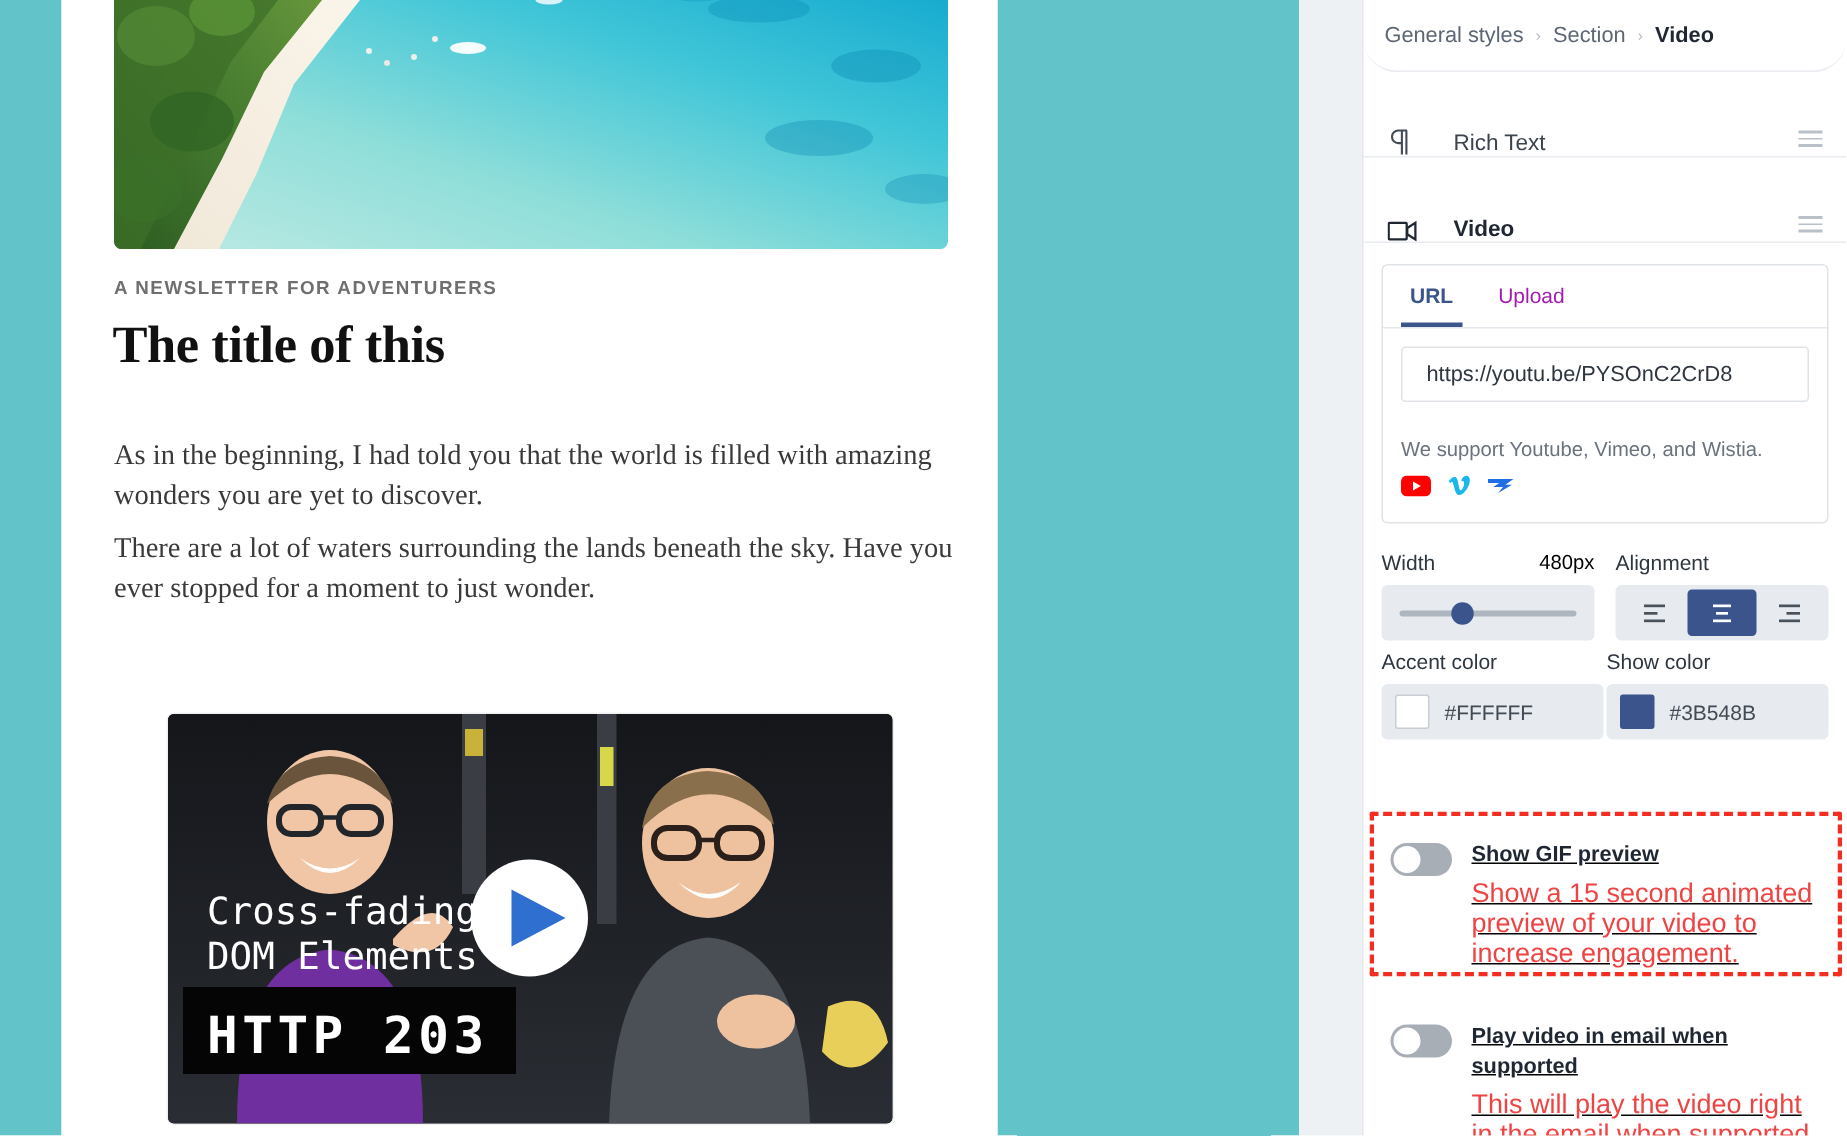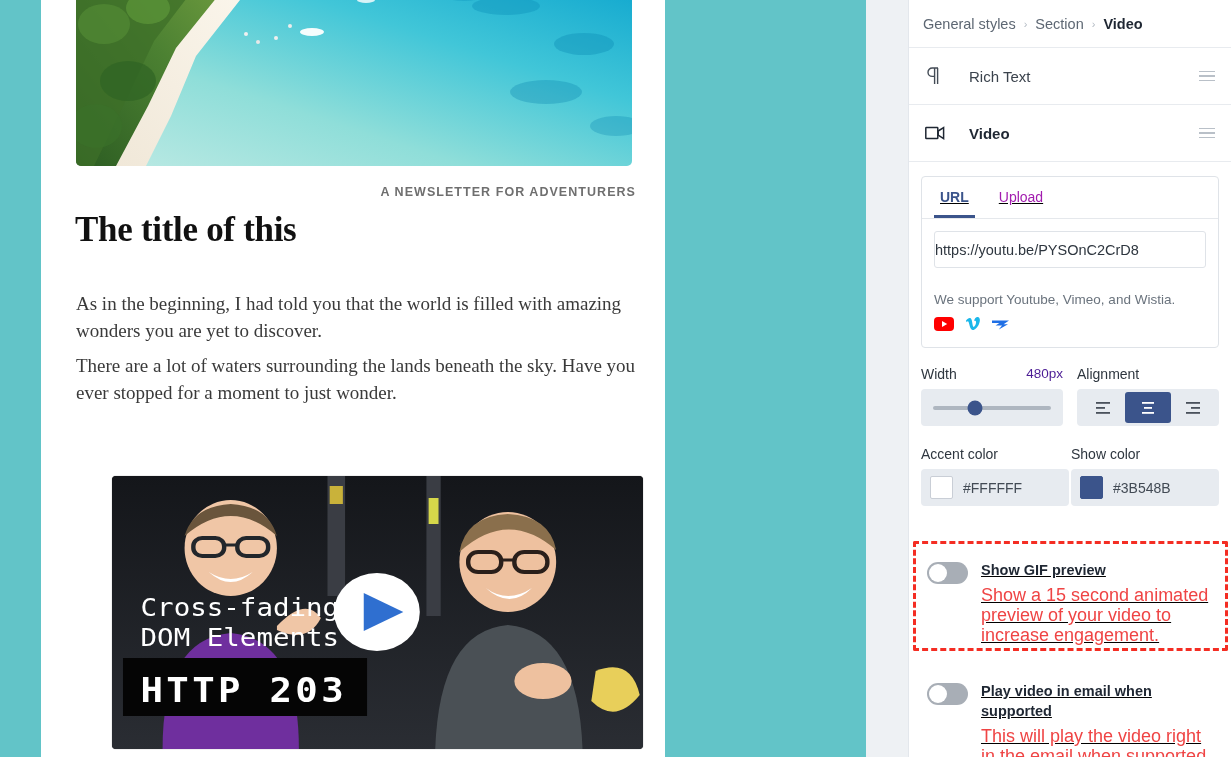--- a/index.html
+++ b/index.html
@@ -23,107 +23,108 @@
 
   .hero {
     position: absolute; left: 35px; top: -14px; width: 556px; height: 180px;
     border-radius: 5px; overflow: hidden;
   }
   .hero svg { display: block; width: 100%; height: 100%; }
 
   .eyebrow {
     position: absolute; left: 35px; top: 185px; width: 560px;
     font-size: 12.5px; font-weight: 700; letter-spacing: 1.05px;
-    color: #6f6f6f; text-transform: uppercase; text-align: right;
+    color: #6f6f6f; text-transform: uppercase;
   }
   .headline {
     position: absolute; left: 34px; top: 210px; width: 560px;
     font-family: "Liberation Serif", serif;
     font-size: 35px; font-weight: 700; color: #111111; letter-spacing: -0.3px;
   }
   .para {
     position: absolute; left: 35px; width: 560px;
     font-family: "Liberation Serif", serif;
     font-size: 19px; line-height: 27px; color: #3a3a3a;
   }
   .para.p1 { top: 290px; }
   .para.p2 { top: 352px; }
 
   .video-embed {
-    position: absolute; left: 71px; top: 476px; width: 531px; height: 273px;
+    position: absolute; left: 71px; top: 476px; width: 483px; height: 273px;
     background: #1b1b1b; border-radius: 4px; overflow: hidden;
     box-shadow: 0 0 0 1px rgba(0,0,0,0.06);
   }
   .video-embed svg { display: block; width: 100%; height: 100%; }
 
   
   .sidebar {
     position: relative; width: 323px; height: 757px; background: #ffffff;
     border-left: 1px solid #e3e7ec;
   }
   .breadcrumb {
     height: 48px; display: flex; align-items: center; gap: 8px;
     padding: 0 16px 0 14px; font-size: 14.5px; color: #5d6773;
     border-bottom: 1px solid #e8ebef;
+    border-radius: 22px;
   }
   .crumb { white-space: nowrap; }
   .crumb.active { color: #1f2733; font-weight: 700; }
   .crumb-sep { color: #b3bbc4; font-size: 11px; }
 
   .block-row {
-    height: 57px; display: flex; align-items: center;
+    height: 57px; display: flex; align-items: flex-end;
     padding: 0 12px 0 16px; border-bottom: 1px solid #e8ebef;
   }
   .block-icon { width: 30px; display: flex; align-items: center; color: #434b55; }
   .block-label { flex: 1; font-size: 15px; color: #3b434d; margin-left: 14px; }
   .block-row.active .block-label { font-weight: 700; color: #1f2733; }
   .drag-handle { display: flex; flex-direction: column; gap: 3px; padding: 6px 4px; }
   .drag-handle i { display: block; width: 16px; height: 1.6px; background: #b9c0c8; }
 
   .panel-body { padding: 14px 12px 0 12px; }
 
   .url-card { border: 1px solid #dfe3e8; border-radius: 4px; background: #fff; }
-  .tabs { display: flex; border-bottom: 1px solid #e5e8ec; padding: 0 12px; text-decoration: underline; }
+  .tabs { display: flex; border-bottom: 1px solid #e5e8ec; padding: 0 12px; }
   .tab {
     font-size: 14px; color: #a21caf; padding: 12px 6px 10px 6px; margin-right: 18px;
   }
   .tab.active { color: #3b548b; font-weight: 700; border-bottom: 3px solid #3b548b; }
   .url-inner { padding: 12px; }
   .url-input {
     width: 100%; height: 37px; border: 1px solid #dfe3e8; border-radius: 3px;
-    padding: 0 0; font-size: 14.5px; color: #2e363f;
+    padding: 0 16px; font-size: 14.5px; color: #2e363f;
     font-family: "Liberation Sans", sans-serif; background: #fff;
   }
   .support-note { font-size: 13.5px; color: #6a737d; margin-top: 24px; }
   .brand-icons { display: flex; align-items: center; gap: 10px; margin-top: 9px; }
 
   .row2 { display: flex; gap: 14px; margin-top: 18px; }
   .col { flex: 1; }
   .field-head { display: flex; align-items: flex-start; justify-content: space-between; margin-bottom: 7px; }
   .field-label { font-size: 14px; color: #2e363f; font-weight: 400; }
-  .field-value { font-size: 13.5px; color: #4c1d95; }
+  .field-value { font-size: 13.5px; color: #000000; }
 
   .slider-shell {
     height: 37px; background: #e7ebf0; border-radius: 4px;
     display: flex; align-items: center; padding: 0 12px;
   }
   .slider-track { position: relative; width: 100%; height: 4px; background: #aeb6c0; border-radius: 2px; }
   .slider-knob {
     position: absolute; top: 50%; left: 36%; transform: translate(-50%,-50%);
     width: 15px; height: 15px; border-radius: 50%; background: #3b548b;
   }
 
   .align-group {
     height: 37px; background: #e7ebf0; border-radius: 4px;
     display: flex; align-items: stretch; padding: 3px;
   }
   .align-btn { flex: 1; display: flex; align-items: center; justify-content: center; border-radius: 3px; }
   .align-btn.active { background: #3b548b; }
 
-  .color-row { display: flex; gap: 2px; margin-top: 20px; }
+  .color-row { display: flex; gap: 2px; margin-top: 6px; }
   .color-field {
     height: 37px; background: #e7ebf0; border-radius: 4px;
     display: flex; align-items: center; padding: 0 9px; gap: 10px;
   }
   .swatch { width: 23px; height: 23px; border-radius: 2px; border: 1px solid #c9ced6; }
   .color-text { font-size: 14px; color: #424a54; }
 
   .toggle-block { display: flex; gap: 13px; padding: 12px 4px 6px 6px; text-decoration: underline; }
   .toggle {
     flex: none; width: 41px; height: 22px; border-radius: 11px; background: #a8aeb6;

